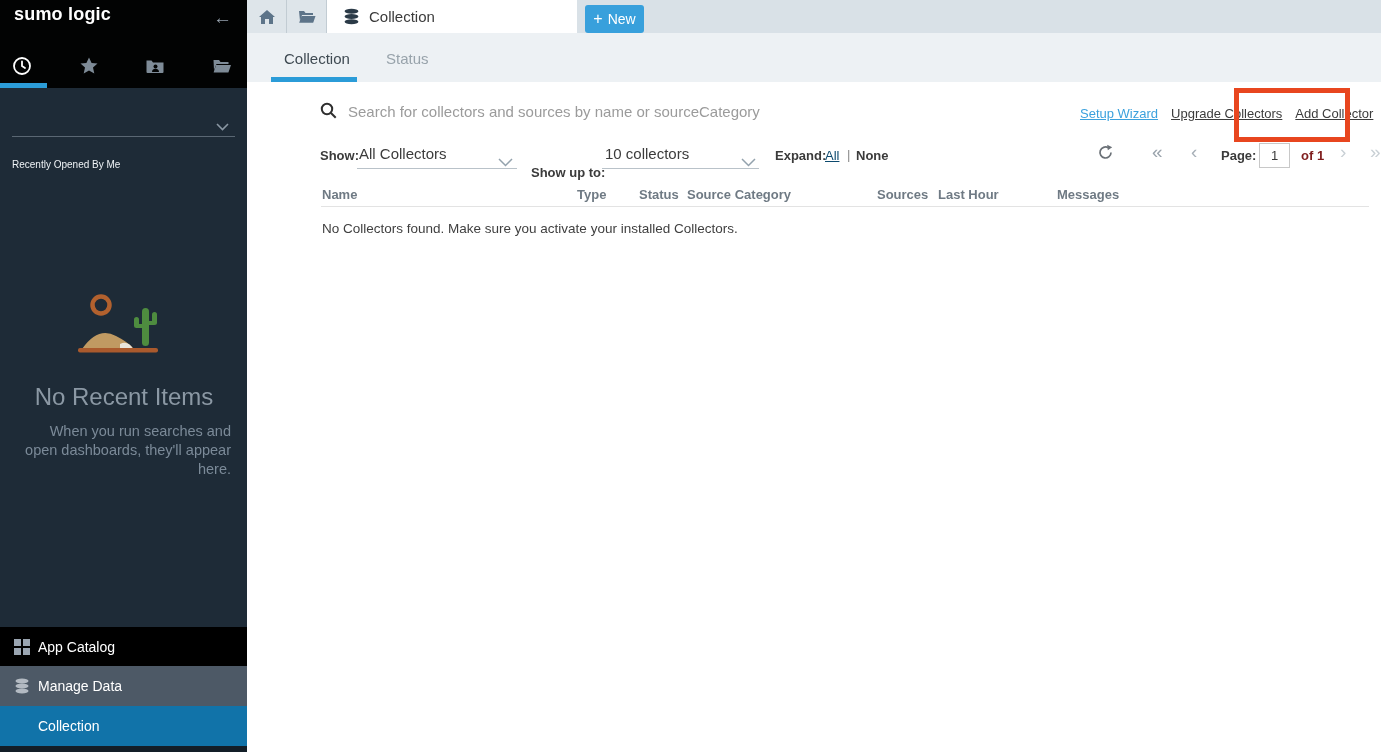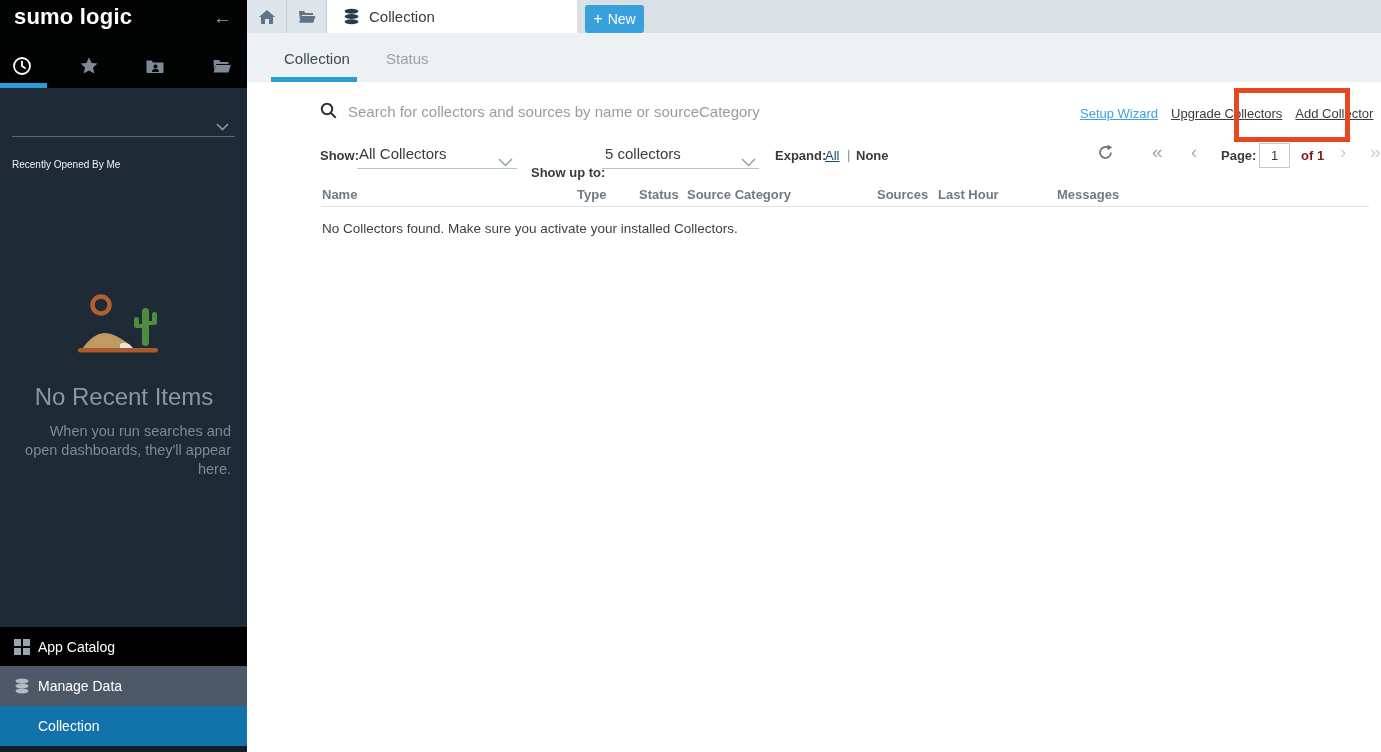--- a/index.html
+++ b/index.html
@@ -2,21 +2,21 @@
 <html><head>
 <meta charset="utf-8">
 <style>
   * { margin:0; padding:0; box-sizing:border-box; }
   html,body { width:1381px; height:752px; overflow:hidden; }
   body { font-family:"Liberation Sans","DejaVu Sans",sans-serif; position:relative; background:#fff; }
 
   
   .sidebar { position:absolute; left:0; top:0; width:247px; height:752px; background:#1e2b37; }
   .sb-header { position:absolute; left:0; top:0; width:247px; height:88px; background:#020303; }
-  .sb-logo { position:absolute; left:14px; top:4px; color:#fff; font-size:22px; font-weight:700; letter-spacing:.2px; }
+  .sb-logo { position:absolute; left:14px; top:4px; color:#fff; font-size:18px; font-weight:700; letter-spacing:.2px; }
   .sb-collapse { position:absolute; right:15px; top:7px; color:#97a3af; font-size:19px; cursor:pointer; }
   .sb-tab-ico { position:absolute; top:56px; width:20px; height:20px; text-align:center; cursor:pointer; }
   .sb-activebar { position:absolute; left:0; top:83px; width:47px; height:5px; background:#2b9cd8; }
   .sb-recent { position:absolute; left:12px; top:111px; width:223px; color:#eef2f5; font-size:10px; cursor:pointer;margin-top:48px; }
   .sb-recent-underline { position:absolute; left:12px; top:136px; width:223px; height:1px; background:#5a6773; }
   .sb-recent-chevron { position:absolute; right:18px; top:117px; }
   .sb-illustration { position:absolute; left:76px; top:290px; }
   .sb-empty-title { position:absolute; left:0; top:383px; width:248px; text-align:center; color:#8b98a4; font-size:24px; }
   .sb-empty-desc { position:absolute; left:16px; top:422px; width:215px; text-align:right; color:#7b8a98; font-size:14.5px; line-height:19px; }
   .sb-row { position:absolute; left:0; width:247px; display:flex; align-items:center; cursor:pointer; color:#fff; font-size:14px; }
@@ -215,21 +215,21 @@
   <span class="ctl-label" style="left:56px;">Show:</span>
   <span class="ctl-value" style="left:95px;">All Collectors</span>
   <span class="ctl-chevron" style="left:234px;">
     <svg width="15" height="9" viewBox="0 0 15 9">
         <polyline points="1,1 7.5,7.5 14,1" fill="none" stroke="#93a2ad" stroke-width="1.5"></polyline>
       </svg>
   </span>
   <div class="ctl-underline" style="left:93px; width:160px;"></div>
 
   <span class="ctl-label" style="left:267px;margin-top:17px;">Show up to:</span>
-  <span class="ctl-value" style="left:341px;">5 collectors</span>
+  <span class="ctl-value" style="left:341px;">10 collectors</span>
   <span class="ctl-chevron" style="left:477px;">
     <svg width="15" height="9" viewBox="0 0 15 9">
         <polyline points="1,1 7.5,7.5 14,1" fill="none" stroke="#93a2ad" stroke-width="1.5"></polyline>
       </svg>
   </span>
   <div class="ctl-underline" style="left:338px; width:157px;"></div>
 
   <span class="ctl-label" style="left:511px;">Expand:</span>
   <span class="expand-all">All</span>
   <span class="expand-sep">|</span>

